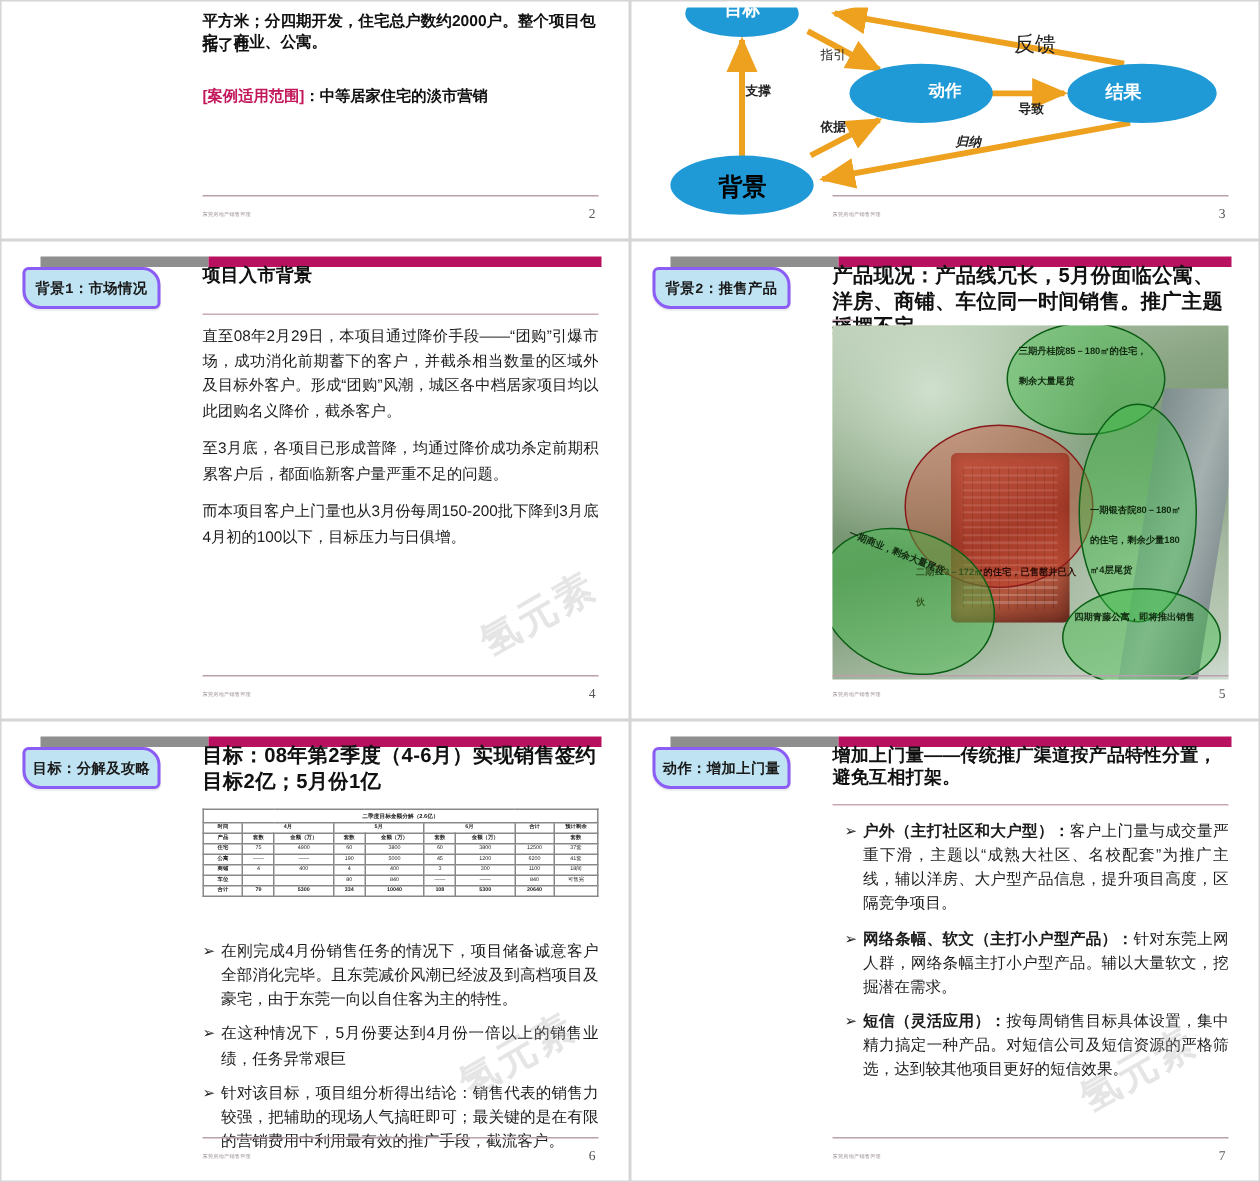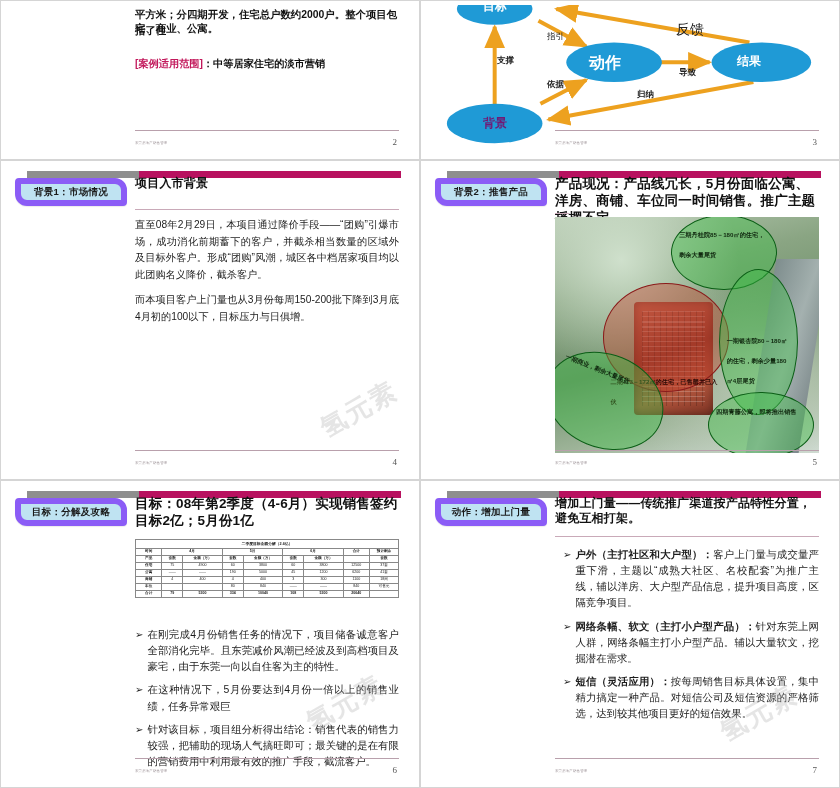--- a/index.html
+++ b/index.html
@@ -30,28 +30,29 @@
 
   
   .hdr {
     position: absolute; left: 12px; right: 10px; top: 6px; height: 7px;
   }
   .hdr .gray { position:absolute; left:6px; top:0; width:112px; height:7px; background:#8e8e8e; }
   .hdr .crimson { position:absolute; left:118px; top:0; right:0; height:7px; background:#b8115f; }
 
   .badge {
     position: absolute; left: 6px; top: 13px;
-    width: 112px; height: 28px;
+    width: 92px; height: 28px;
     background: #bfe3f2;
-    border: 6px solid #8b5cf6;
+    border: 2px solid #8b5cf6;
     border-radius: 4px 12px 4px 12px;
     display: flex; align-items: center; justify-content: center;
     font-weight: bold; font-size: 9.5px; color: #1a1a1a;
     letter-spacing: .3px;
     box-shadow: 0 1px 1px rgba(0,0,0,.08);
+    font-family: Liberation Mono, monospace;
   }
   .slide-title {
     position: absolute; left: 126px; right: 12px; top: 11px;
     font-size: 12px; font-weight: bold; color: #111;
     line-height: 1.25; letter-spacing: .2px;
   }
   .slide-title.small { font-size: 13.5px; }
   .title-rule {
     position:absolute; left:126px; right:12px; height:1px;
     background:#c9a9b8;
@@ -193,49 +194,50 @@
         <line x1="112" y1="100" x2="158" y2="76" stroke="#eda11f" stroke-width="4" marker-end="url(#ah)"></line>
         <line x1="326" y1="78" x2="120" y2="116" stroke="#eda11f" stroke-width="4" marker-end="url(#ah)"></line>
 
         <ellipse cx="66" cy="4" rx="38" ry="16" fill="#1f9ad6"></ellipse>
         <ellipse cx="186" cy="58" rx="48" ry="20" fill="#1f9ad6"></ellipse>
         <ellipse cx="334" cy="58" rx="50" ry="20" fill="#1f9ad6"></ellipse>
         <ellipse cx="66" cy="120" rx="48" ry="20" fill="#1f9ad6"></ellipse>
       </svg>
       <div style="position:absolute;left:0;top:0;width:100%;height:100%;">
         <div style="position:absolute;left:41px;top:-7px;width:50px;text-align:center;font-size:12px;font-weight:bold;color:#fff;">目标</div>
-        <div style="position:absolute;left:160px;top:48px;width:52px;text-align:left;font-size:16px;font-weight:bold;color:#fff;">动作</div>
+        <div style="position:absolute;left:160px;top:48px;width:52px;text-align:right;font-size:11px;font-weight:bold;color:#fff;">动作</div>
         <div style="position:absolute;left:308px;top:48px;width:52px;font-size:12px;font-weight:bold;color:#fff;">结果</div>
-        <div style="position:absolute;left:40px;top:110px;width:52px;text-align:center;font-size:12px;font-weight:bold;color:#701a75;">背景</div>
+        <div style="position:absolute;left:40px;top:110px;width:52px;text-align:center;font-size:16px;font-weight:bold;color:#000000;">背景</div>
 
         <div style="position:absolute;left:118px;top:26px;font-size:8.5px;color:#222;font-weight:normal;">指引</div>
         <div style="position:absolute;left:250px;top:62px;font-size:8.5px;color:#222;font-weight:bold;"></div>
         <div style="position:absolute;left:250px;top:62px;font-size:8.5px;color:#222;font-weight:bold;">导致</div>
         <div style="position:absolute;left:206px;top:16px;font-size:14px;color:#222;font-weight:normal;margin-left:41px;">反馈</div>
-        <div style="position:absolute;left:208px;top:84px;font-size:8.5px;color:#222;font-weight:bold;">归纳</div>
+        <div style="position:absolute;left:208px;top:84px;font-size:8.5px;color:#222;font-weight:bold;font-style:italic;">归纳</div>
         <div style="position:absolute;left:118px;top:74px;font-size:8.5px;color:#222;font-weight:bold;">依据</div>
         <div style="position:absolute;left:68px;top:50px;font-size:8.5px;color:#222;font-weight:bold;">支撑</div>
       </div>
       <div class="footer-rule"></div>
       <div class="footer-note">东莞房地产销售管理</div>
       <div class="page-no">3</div>
     </div>
   </div>
 
   <div class="slide">
     <div class="slide-inner">
       <div class="hdr">
         <div class="gray"></div>
         <div class="crimson"></div>
       </div>
       <div class="badge">背景1：市场情况</div>
       <div class="slide-title">项目入市背景</div>
       <div class="title-rule" style="top:44px;"></div>
       <div class="body-area" style="top:52px;">
         <div class="para">直至08年2月29日，本项目通过降价手段——“团购”引爆市场，成功消化前期蓄下的客户，并截杀相当数量的区域外及目标外客户。形成“团购”风潮，城区各中档居家项目均以此团购名义降价，截杀客户。</div>
+        <div class="para">至3月底，各项目已形成普降，均通过降价成功杀定前期积累客户后，都面临新客户量严重不足的问题。</div>
         <div class="para">而本项目客户上门量也从3月份每周150-200批下降到3月底4月初的100以下，目标压力与日俱增。</div>
       </div>
       <div class="watermark">氢元素</div>
       <div class="footer-rule"></div>
       <div class="footer-note">东莞房地产销售管理</div>
       <div class="page-no">4</div>
     </div>
   </div>
 
   <div class="slide">

